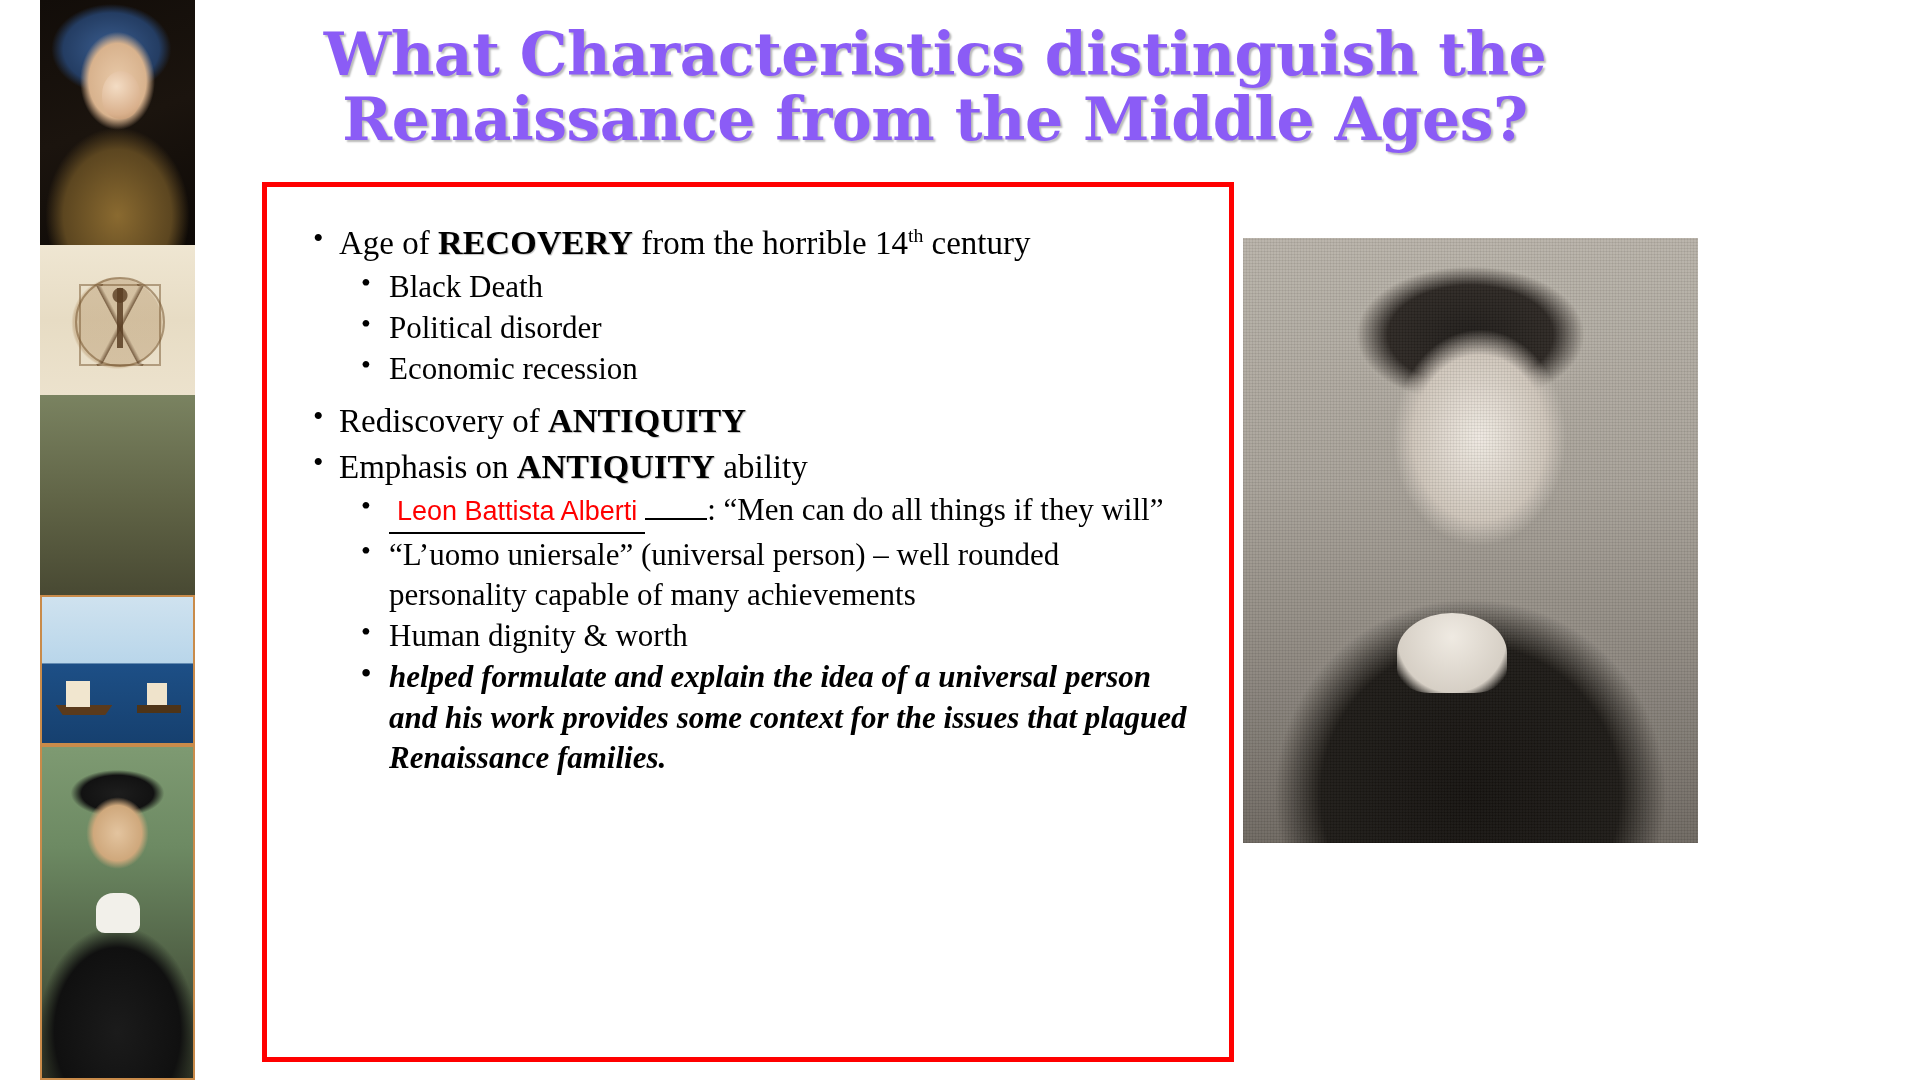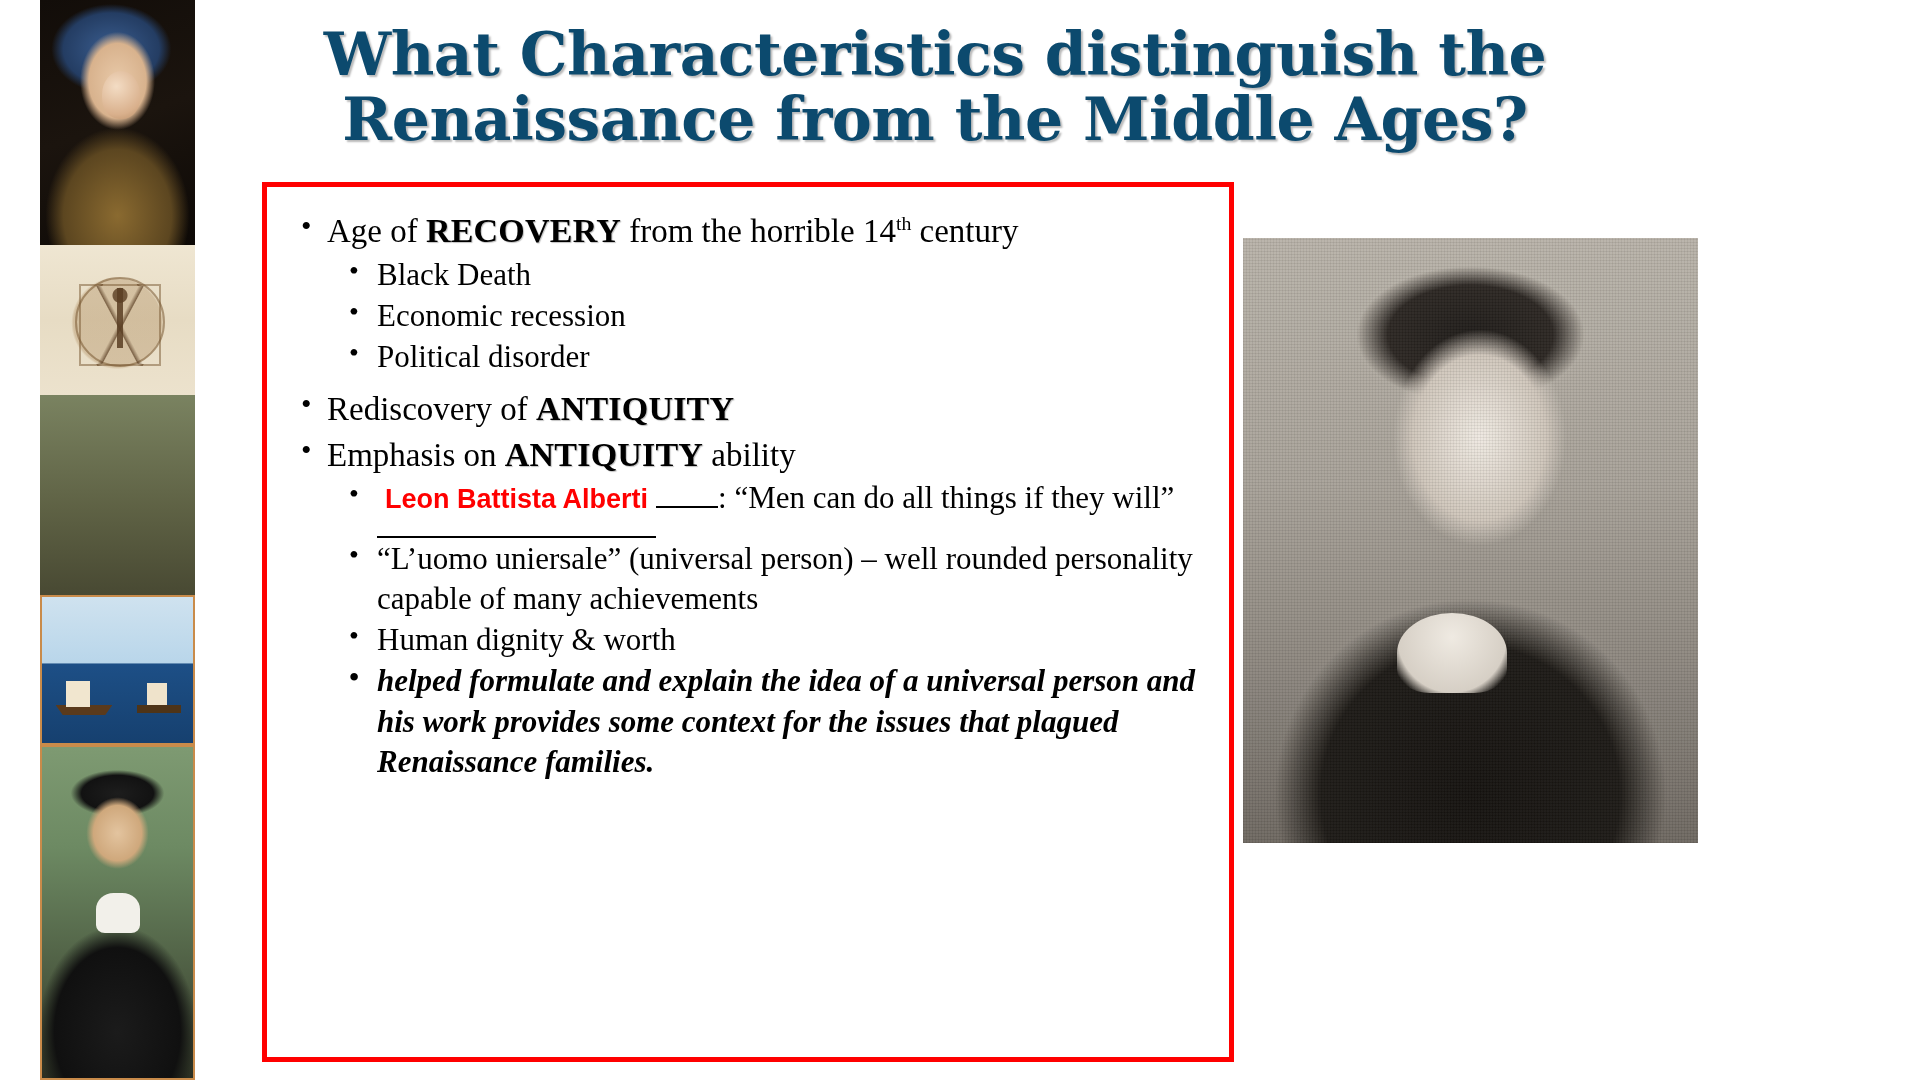--- a/index.html
+++ b/index.html
@@ -145,21 +145,21 @@
     background: #f2f0ea;
   }
 
   
   .slide-title {
     position: absolute;
     left: 270px;
     top: 22px;
     width: 1330px;
     text-align: center;
-    color: #0c4a6e;
+    color: #8b5cf6;
     font-family: "DejaVu Serif", serif;
     font-weight: bold;
     font-size: 60px;
     line-height: 1.08;
     letter-spacing: -0.5px;
     text-shadow: 2px 2px 2px rgba(0,0,0,0.28);
   }
 
   
   .content-box {
@@ -169,21 +169,21 @@
     width: 972px;
     height: 880px;
     border: 5px solid #ff0000;
     background: #ffffff;
     box-sizing: border-box;
     padding: 18px 26px 10px 18px;
   }
 
   ul.lvl1 {
     list-style: none;
-    margin: 4px;
+    margin: 16px;
     padding: 0;
   }
   ul.lvl1 > li {
     position: relative;
     padding-left: 38px;
     font-size: 33px;
     line-height: 1.28;
     color: #000;
     margin-bottom: 2px;
   }
@@ -218,24 +218,24 @@
     font-weight: bold;
     font-variant: small-caps;
     font-size: 34px;
     letter-spacing: 0.2px;
     text-shadow: 1px 1px 1px rgba(0,0,0,0.25);
   }
   sup { font-size: 0.6em; }
   .blank-answer {
     color: #ff0000;
     font-family: "Liberation Sans", sans-serif;
-    font-weight: bold;
+    font-weight: normal;
     font-size: 27px;
     border-bottom: 2px solid #000;
-    padding: 0 8px 18px 8px;
+    padding: 0 8px 2px 8px;
     display: inline-block;
   }
   .blank-tail {
     display: inline-block;
     width: 62px;
     border-bottom: 2px solid #000;
   }
   li.bold-item { font-weight: bold; font-style: italic; }
 
   
@@ -293,22 +293,22 @@
 
 <div class="slide-title">What Characteristics distinguish the Renaissance from the Middle Ages?</div>
 
 <div class="content-box">
   <ul class="lvl1">
 
     <li>
       <span>Age of </span><span class="kw">RECOVERY</span><span> from the horrible 14</span><sup>th</sup><span> century</span>
       <ul class="lvl2">
         <li>Black Death</li>
+        <li>Political disorder</li>
         <li>Economic recession</li>
-        <li>Political disorder</li>
       </ul>
     </li>
 
     <li>
       <span>Rediscovery of </span><span class="kw">ANTIQUITY</span>
     </li>
 
     <li>
       <span>Emphasis on </span><span class="kw">ANTIQUITY</span><span> ability</span>
       <ul class="lvl2">

